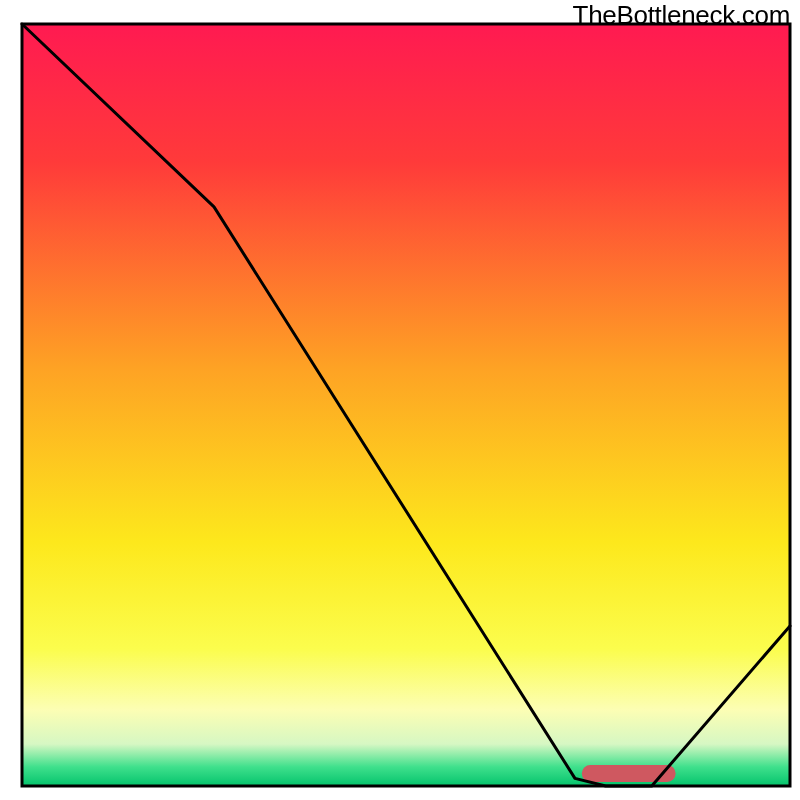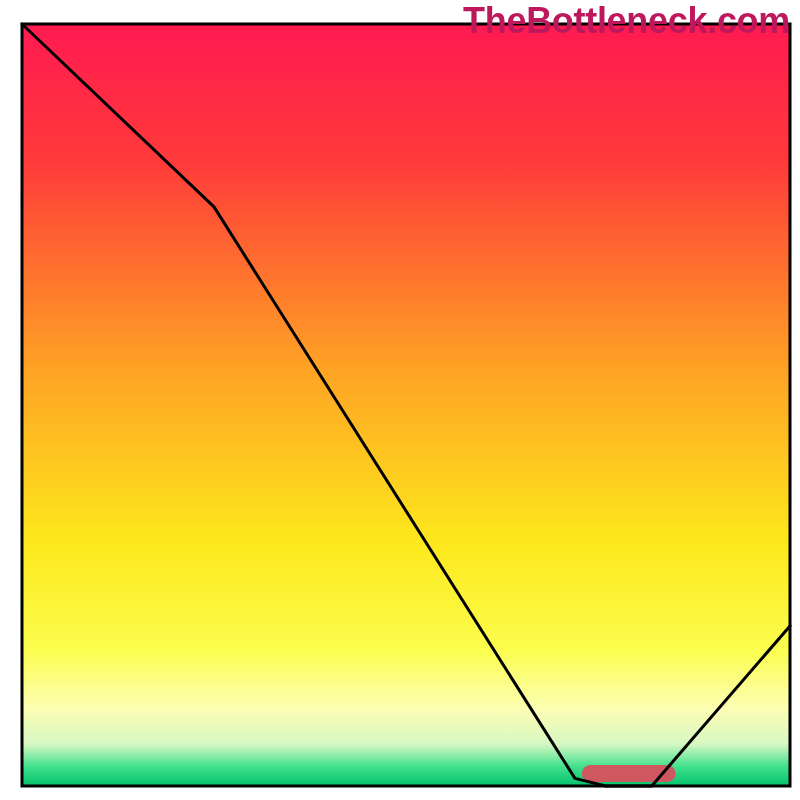--- a/index.html
+++ b/index.html
@@ -13,23 +13,23 @@
   }
   .stage {
     position: relative;
     width: 800px;
     height: 800px;
   }
   .watermark {
     position: absolute;
     top: 0px;
     right: 10px;
-    font-size: 36px;
-    font-weight: 700;
-    color: #be185d;
+    font-size: 26px;
+    font-weight: 400;
+    color: #000000;
     letter-spacing: -0.3px;
     z-index: 5;
   }
   svg.chart {
     position: absolute;
     left: 0;
     top: 0;
     width: 800px;
     height: 800px;
   }

